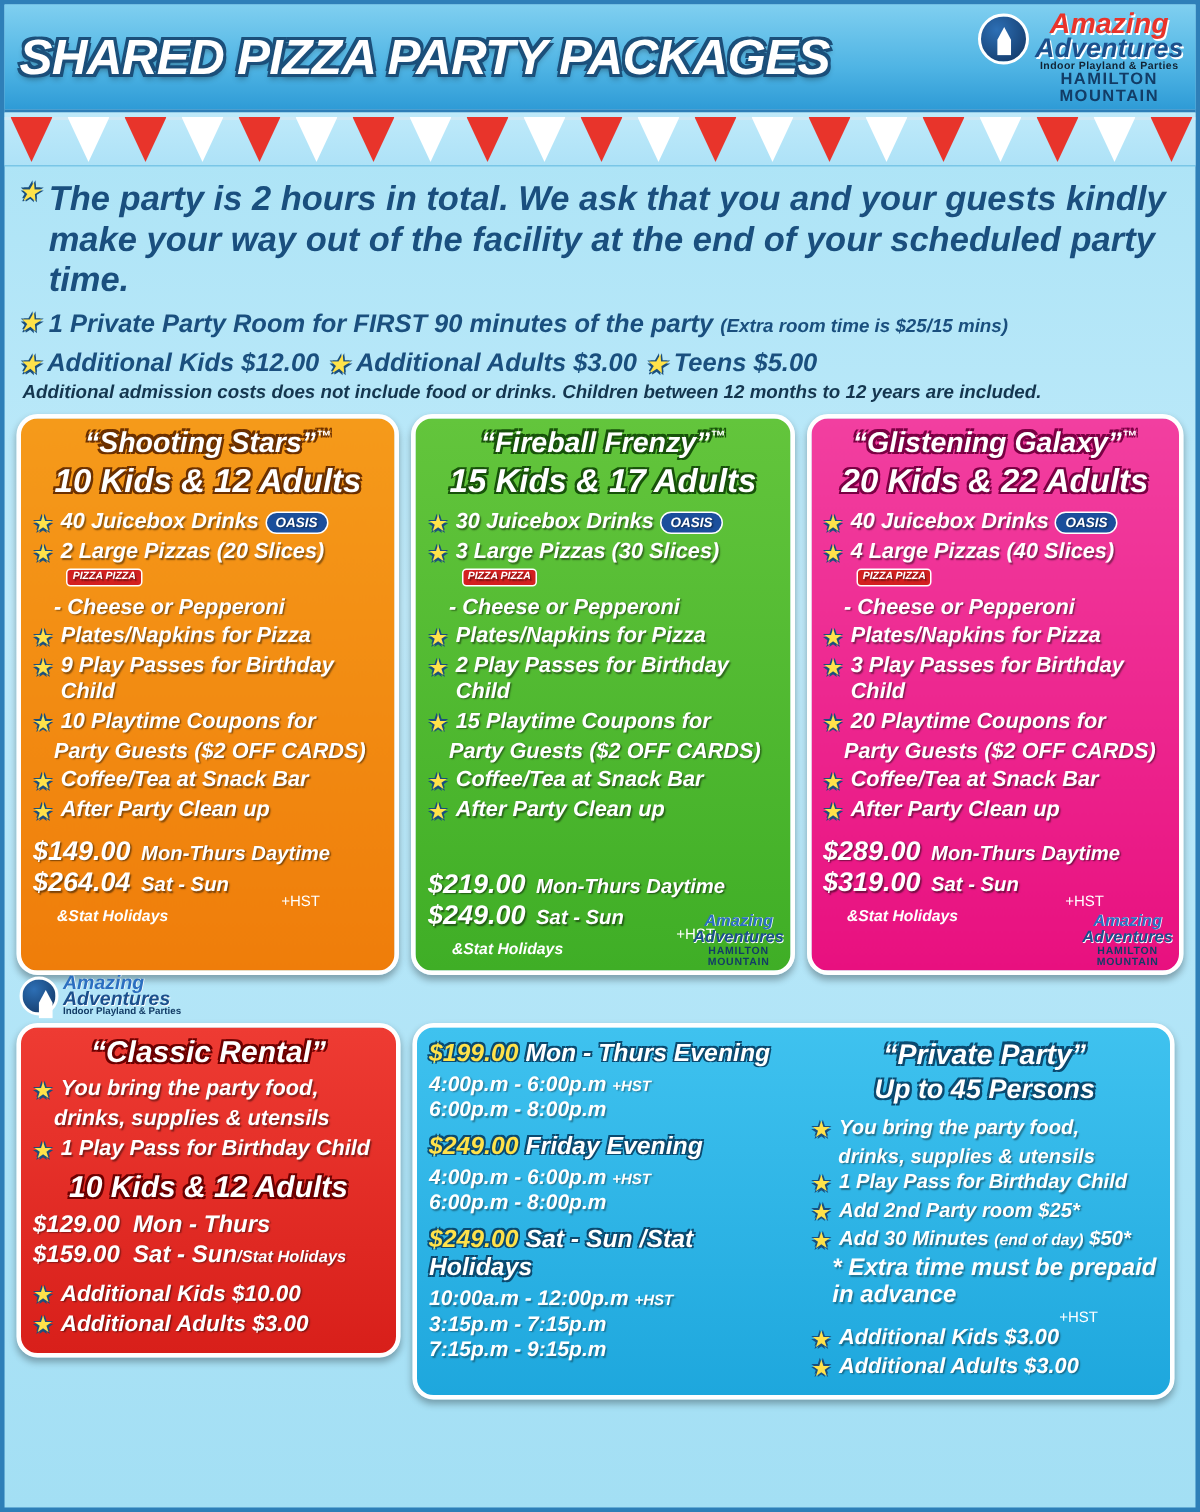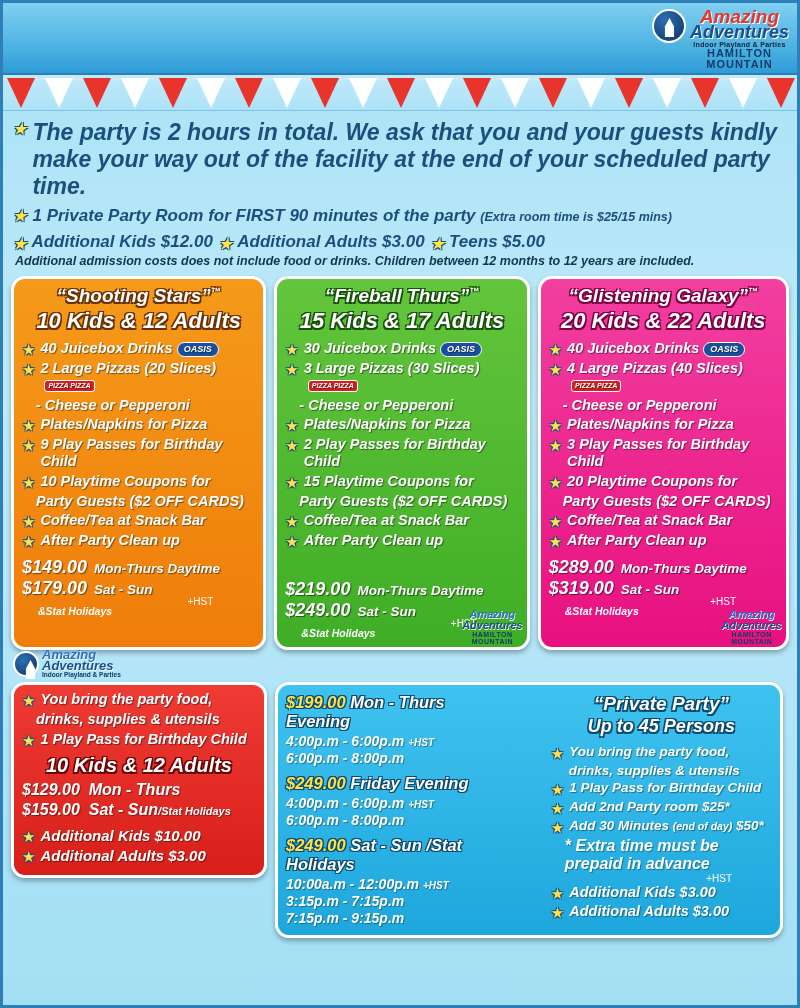--- a/index.html
+++ b/index.html
@@ -170,21 +170,21 @@
     position:absolute; right:4px; bottom:2px; text-align:center; line-height:1;
   }
   .card-logo .a1 { font-size:11px;font-weight:bold;font-style:italic;color:#2b6fc0;text-shadow:.5px .5px 0 #fff;}
   .card-logo .a2 { font-size:11px;font-weight:bold;font-style:italic;color:#1b4f8c;text-shadow:.5px .5px 0 #fff;}
   .card-logo .a3 { font-size:7px;font-weight:bold;color:#123c66;letter-spacing:.5px;}
   .card-logo .a4 { font-size:7px;font-weight:bold;color:#123c66;letter-spacing:.5px;}
 
   
   .bottom { display:flex; gap:8px; padding:6px 8px 0 8px; align-items:flex-start; }
   .card.red  { width:256px; background:linear-gradient(#ee3b33,#d81f1a); }
-  .card.blue { width:508px; background:linear-gradient(#3fc2ef,#1ea7dd); display:flex; gap:16px; padding:8px; }
+  .card.blue { width:508px; background:linear-gradient(#3fc2ef,#1ea7dd); display:flex; gap:6px; padding:8px; }
   .blue-left { width:245px; }
   .blue-right { width:239px; }
 
   .rental-title {
     text-align:center;font-size:20px;font-weight:bold;font-style:italic;color:#fff;
     text-shadow:-1.5px -1.5px 0 #6b0000,1.5px -1.5px 0 #6b0000,-1.5px 1.5px 0 #6b0000,1.5px 1.5px 0 #6b0000;
     margin-bottom:4px;
   }
   .rental-kids {
     text-align:center;font-size:20px;font-weight:bold;font-style:italic;color:#fff;
@@ -220,20 +220,21 @@
   .blogo {
     position:absolute; left:10px; bottom:-2px; display:flex; align-items:center; gap:3px;
   }
 </style>
 </head>
 <body>
 
 <div class="page">
 
   <div class="header">
+    <div class="header-title">SHARED PIZZA PARTY PACKAGES</div>
     <div class="logo">
       <div class="logo-badge"></div>
       <div class="logo-text">
         <div class="logo-amazing">Amazing</div>
         <div class="logo-adventures">Adventures</div>
         <div class="logo-sub">Indoor Playland &amp; Parties</div>
         <div class="logo-ham">HAMILTON</div>
         <div class="logo-mtn">MOUNTAIN</div>
       </div>
     </div>
@@ -335,31 +336,31 @@
           <span class="star">★</span>
           <span class="txt">After Party Clean up</span>
         </div>
 
       <div class="price-block">
         <div class="price-row">
             <span class="price">$149.00</span>
           <span class="price-when">Mon-Thurs Daytime</span>
           </div>
         <div class="price-row">
-            <span class="price">$179.00</span>
+            <span class="price">$264.04</span>
           <span class="price-when">Sat - Sun</span>
           </div>
         <div class="hst">+HST</div>
         <div class="statholi">&amp;Stat Holidays</div>
       </div>
     </div>
 
     <div class="card green">
       <div class="card-title">
-        <span>“Fireball Thurs”</span><span class="tm">™</span>
+        <span>“Fireball Frenzy”</span><span class="tm">™</span>
       </div>
       <div class="card-sub">15 Kids &amp; 17 Adults</div>
 
       <div class="feat">
           <span class="star">★</span>
         <span class="txt"><span>30 Juicebox Drinks</span><span class="oasis">OASIS</span></span>
         </div>
       <div class="feat">
           <span class="star">★</span>
         <span class="txt"><span>3 Large Pizzas (30 Slices)</span><span class="pizzapizza">PIZZA PIZZA</span></span>
@@ -482,20 +483,21 @@
         <div style="font-size:13px;font-weight:bold;font-style:italic;color:#2b6fc0;text-shadow:.5px .5px 0 #fff;">Amazing</div>
         <div style="font-size:13px;font-weight:bold;font-style:italic;color:#1b4f8c;text-shadow:.5px .5px 0 #fff;margin-top:-2px;">Adventures</div>
         <div style="font-size:6.5px;font-weight:bold;color:#123c66;">Indoor Playland &amp; Parties</div>
       </div>
     </div>
   </div>
 
   <div class="bottom">
 
     <div class="card red">
+      <div class="rental-title">“Classic Rental”</div>
       <div class="feat">
           <span class="star">★</span>
           <span class="txt">You bring the party food,</span>
         </div>
       <div class="feat">
           <span class="txt ind">drinks, supplies &amp; utensils</span>
         </div>
       <div class="feat">
           <span class="star">★</span>
           <span class="txt">1 Play Pass for Birthday Child</span>

